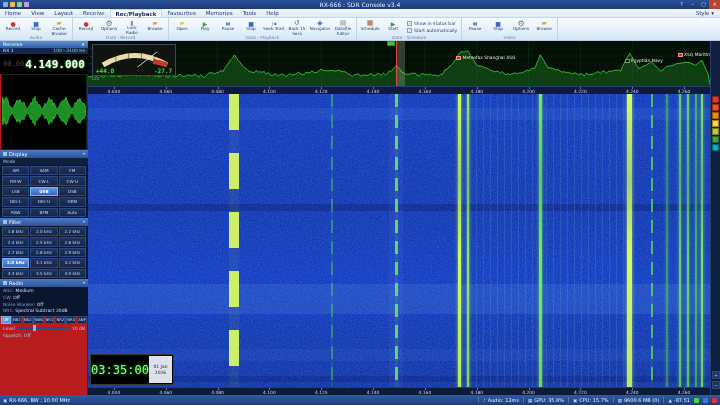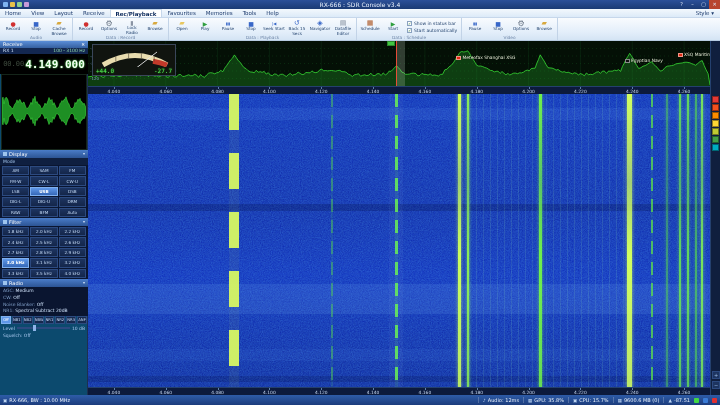--- a/index.html
+++ b/index.html
@@ -30,21 +30,21 @@
 .rbtns{display:flex;align-items:flex-start;gap:1px}
 .rbtn{display:flex;flex-direction:column;align-items:center;width:22px;height:16px;overflow:hidden}
 .ricon{height:8px;display:flex;align-items:center;justify-content:center}
 .rlabel{font-size:4.2px;line-height:1.1;text-align:center;color:#24446f}
 .rcaption{font-size:4.3px;color:#6e86a8;text-align:center;height:6px;line-height:6px;white-space:nowrap}
 .rchecks{display:flex;flex-direction:column;justify-content:center;gap:2px;padding:2px 2px 0}
 .rcheck{display:flex;align-items:center;gap:2px;font-size:4.5px;color:#24446f;white-space:nowrap}
 .cbox{width:5px;height:5px;background:#fff;border:1px solid #8aa2c0;font-size:4px;line-height:4px;color:#2a7a2a;text-align:center}
 
 
-#left-panel{left:0;top:41px;width:88px;height:354px;background:#0c4a6e;border-right:1px solid #1c3050}
+#left-panel{left:0;top:41px;width:88px;height:354px;background:#b91c1c;border-right:1px solid #1c3050}
 .pane-header{position:absolute;left:0;top:0;width:88px;height:7px;background:linear-gradient(180deg,#5b8ed8,#35609f);color:#fff;font-size:5px;line-height:7px;padding:0 3px;display:flex}
 .pane-header .hx{margin-left:auto;font-size:4.5px}
 #rx-row{position:absolute;left:0;top:7px;width:88px;height:6px;background:#132750;color:#cfe2fa;font-size:4.5px;line-height:6px;padding:0 3px;display:flex}
 #rx-row .pb{margin-left:auto;color:#8fd6a8}
 #freq-box{position:absolute;left:0;top:13px;width:88px;height:20px;background:#000;display:flex;align-items:center;justify-content:center;gap:1px;font-family:"DejaVu Sans Mono",monospace}
 #freq-dim{color:#3d4a3d;font-size:7px}
 #freq-main{color:#f4fff4;font-size:11px;font-weight:bold;text-shadow:0 0 2px #5f5}
 #scope-box{position:absolute;left:1px;top:33px;width:86px;height:76px;background:#000;border:1px solid #15251a}
 .sec-hdr{position:absolute;left:0;width:88px;height:8px;background:linear-gradient(180deg,#4a7cc8,#2c5494);color:#fff;font-size:5px;line-height:8px;padding:0 3px;display:flex;align-items:center;gap:2px}
 .sec-hdr .sq{width:4px;height:4px;background:#9ec4ee;display:inline-block}
@@ -490,20 +490,27 @@
       <div class="wf-sig" style="left: 450.7px; width: 3px; background: linear-gradient(rgba(116, 250, 68, 0.95), rgba(116, 250, 68, 0.714) 30%, rgba(116, 250, 68, 0.95) 55%, rgba(116, 250, 68, 0.835)); box-shadow: rgba(116, 250, 68, 0.38) 0px 0px 3px 1px;"></div>
       <div class="wf-sig" style="left: 539.2px; width: 5px; background: linear-gradient(rgb(210, 255, 96), rgba(210, 255, 96, 0.75) 30%, rgb(210, 255, 96) 55%, rgba(210, 255, 96, 0.88)); box-shadow: rgba(210, 255, 96, 0.4) 0px 0px 3px 1px;"></div>
       <div class="wf-sig" style="left: 562.7px; width: 2px; background: repeating-linear-gradient(rgba(98, 238, 66, 0.7) 0px, rgba(98, 238, 66, 0.7) 13px, rgba(98, 238, 66, 0.1) 13px, rgba(98, 238, 66, 0.1) 21px);"></div>
       <div class="wf-sig" style="left: 578.2px; width: 2px; background: linear-gradient(rgba(86, 220, 72, 0.55), rgba(86, 220, 72, 0.41) 30%, rgba(86, 220, 72, 0.55) 55%, rgba(86, 220, 72, 0.482)); box-shadow: rgba(86, 220, 72, 0.22) 0px 0px 3px 1px;"></div>
       <div class="wf-sig" style="left: 591.2px; width: 2px; background: linear-gradient(rgba(116, 250, 68, 0.8), rgba(116, 250, 68, 0.6) 30%, rgba(116, 250, 68, 0.8) 55%, rgba(116, 250, 68, 0.706)); box-shadow: rgba(116, 250, 68, 0.32) 0px 0px 3px 1px;"></div>
       <div class="wf-sig" style="left: 599px; width: 2px; background: linear-gradient(rgba(116, 250, 68, 0.8), rgba(116, 250, 68, 0.6) 30%, rgba(116, 250, 68, 0.8) 55%, rgba(116, 250, 68, 0.706)); box-shadow: rgba(116, 250, 68, 0.32) 0px 0px 3px 1px;"></div>
       <div class="wf-sig" style="left: 606.7px; width: 2px; background: linear-gradient(rgba(86, 220, 72, 0.7), rgba(86, 220, 72, 0.525) 30%, rgba(86, 220, 72, 0.7) 55%, rgba(86, 220, 72, 0.616)); box-shadow: rgba(86, 220, 72, 0.28) 0px 0px 3px 1px;"></div>
       <div class="wf-sig" style="left: 613.2px; width: 2px; background: linear-gradient(rgba(136, 255, 76, 0.85), rgba(136, 255, 76, 0.64) 30%, rgba(136, 255, 76, 0.85) 55%, rgba(136, 255, 76, 0.75)); box-shadow: rgba(136, 255, 76, 0.34) 0px 0px 3px 1px;"></div>
     </div>
 
+  <div id="clock" class="abs">
+    <span id="clock-time">03:35:00</span>
+    <span id="clock-date">
+      <span>01 Jan</span>
+      <span>2026</span>
+    </span>
+  </div>
 
   <div id="right-strip" class="abs">
     <div id="palette-col">
         <div class="pal-btn" style="background: rgb(229, 57, 53);"></div>
         <div class="pal-btn" style="background: rgb(244, 81, 30);"></div>
         <div class="pal-btn" style="background: rgb(251, 140, 0);"></div>
         <div class="pal-btn" style="background: rgb(253, 216, 53);"></div>
         <div class="pal-btn" style="background: rgb(192, 202, 51);"></div>
         <div class="pal-btn" style="background: rgb(67, 160, 71);"></div>
         <div class="pal-btn" style="background: rgb(0, 172, 193);"></div>

